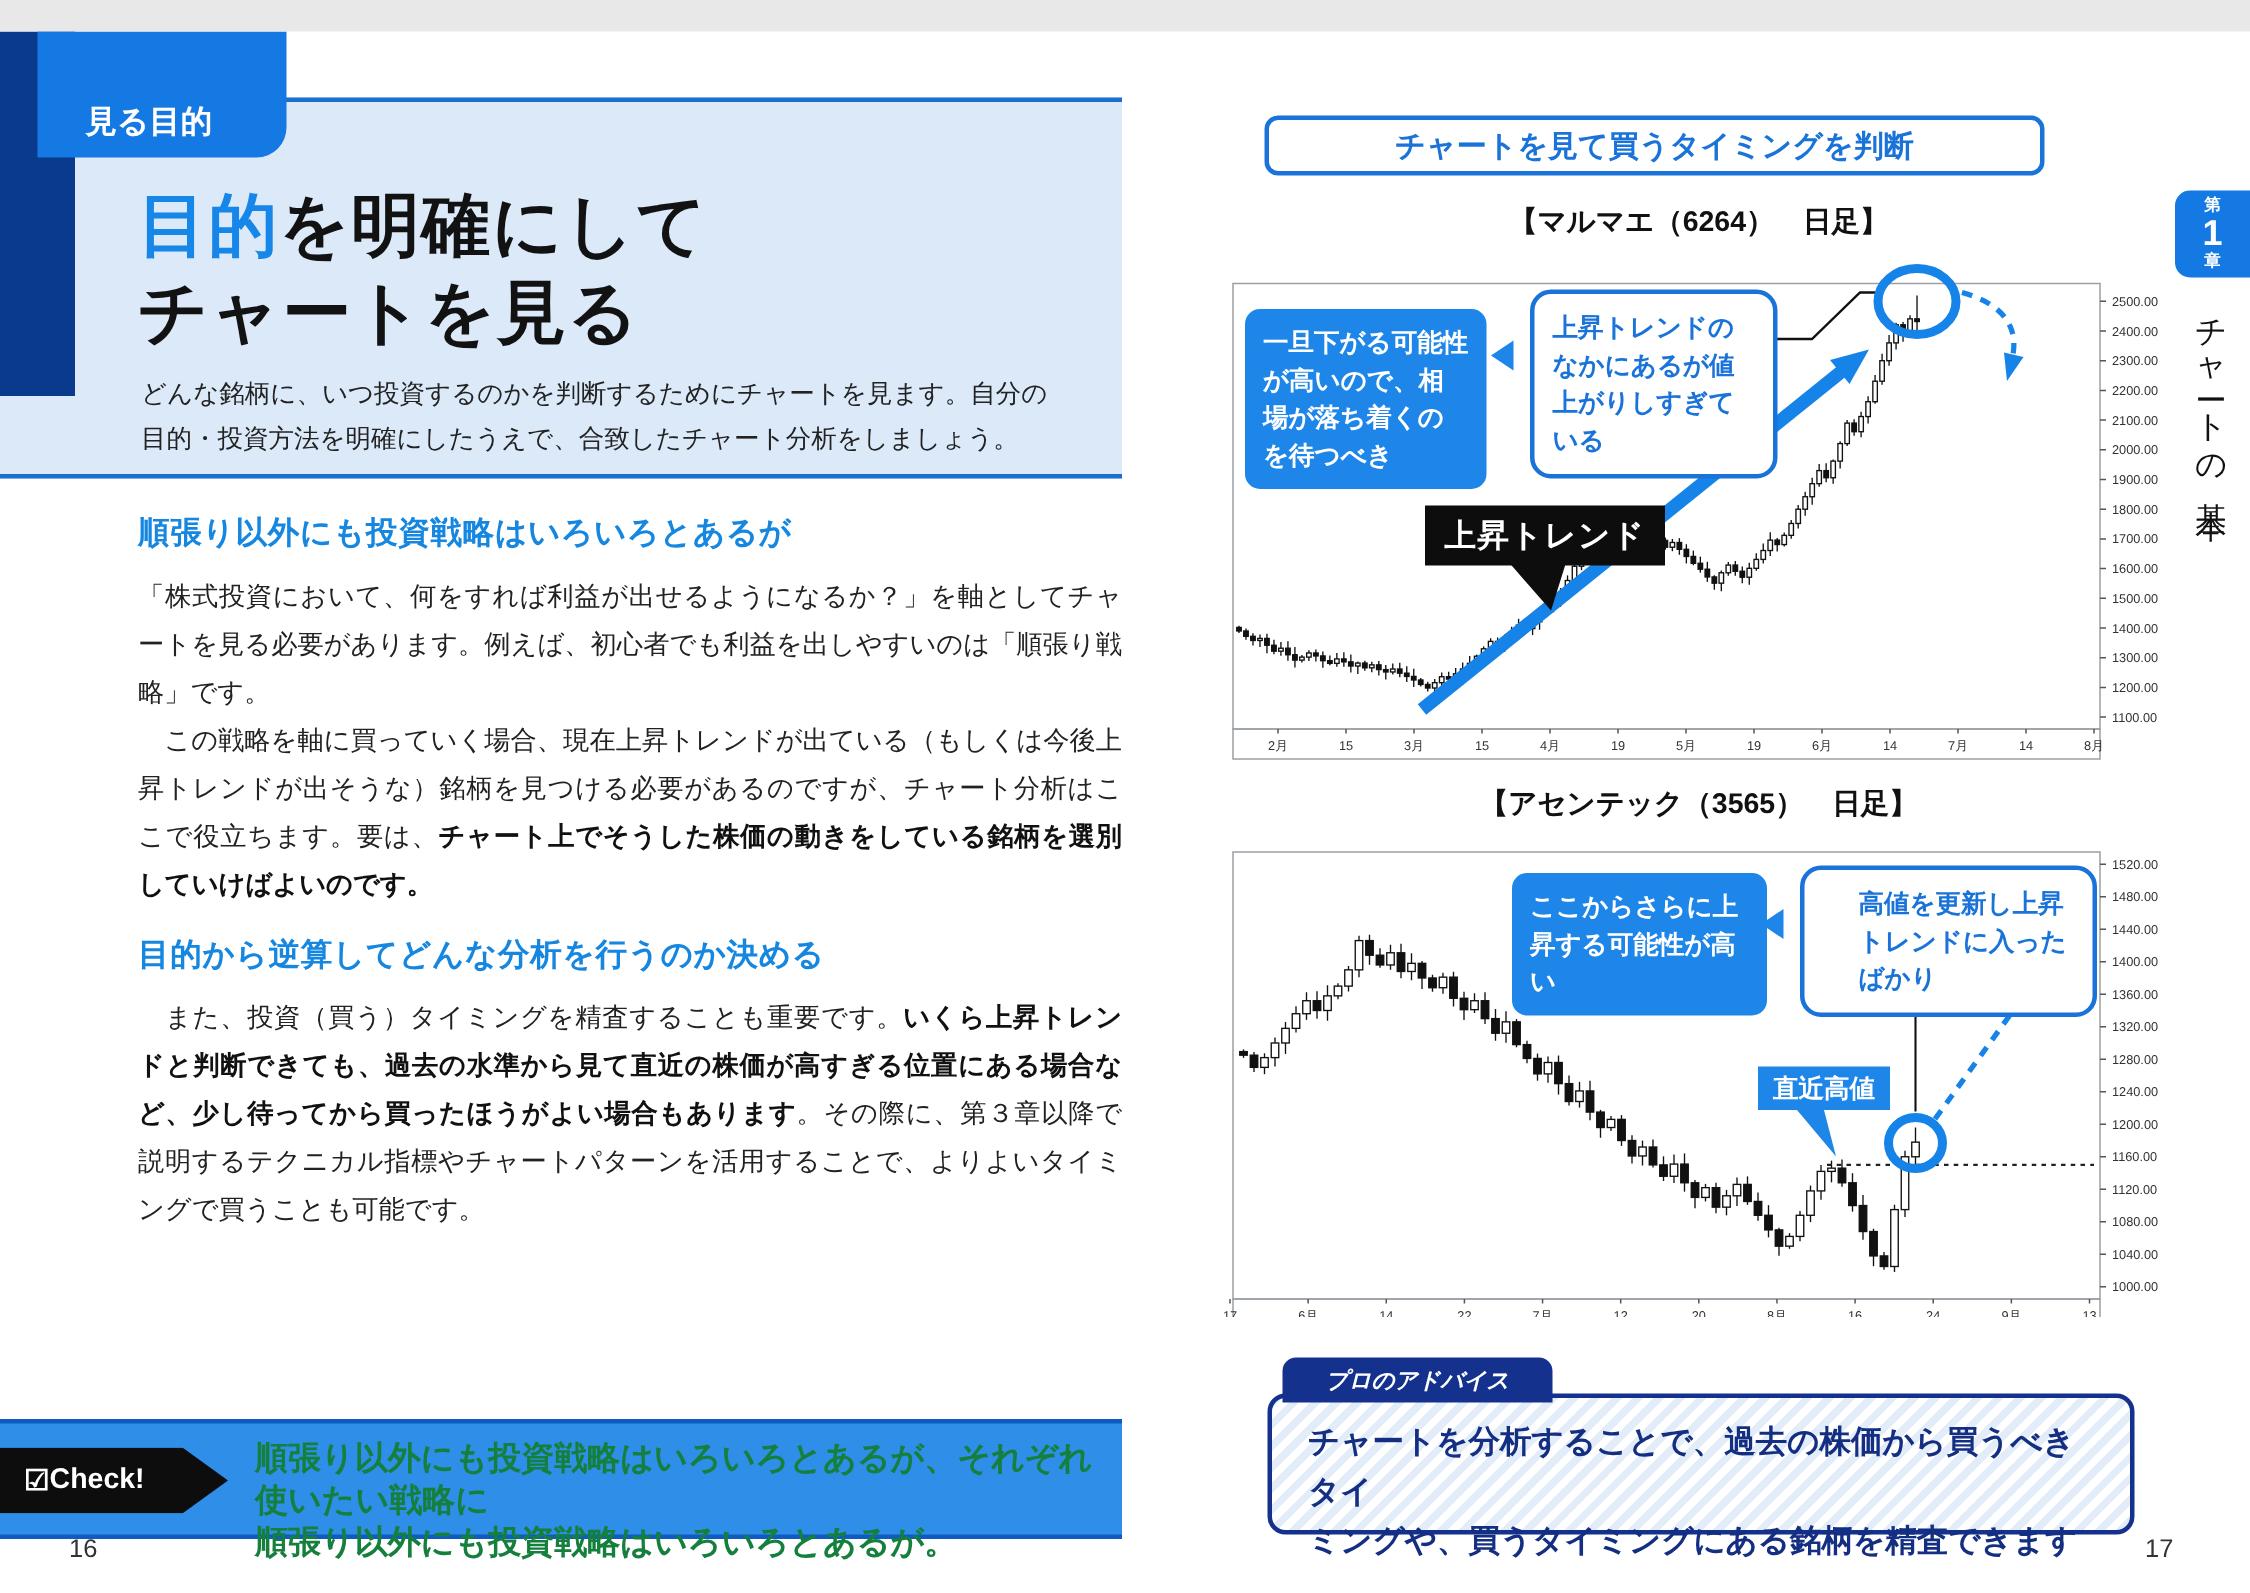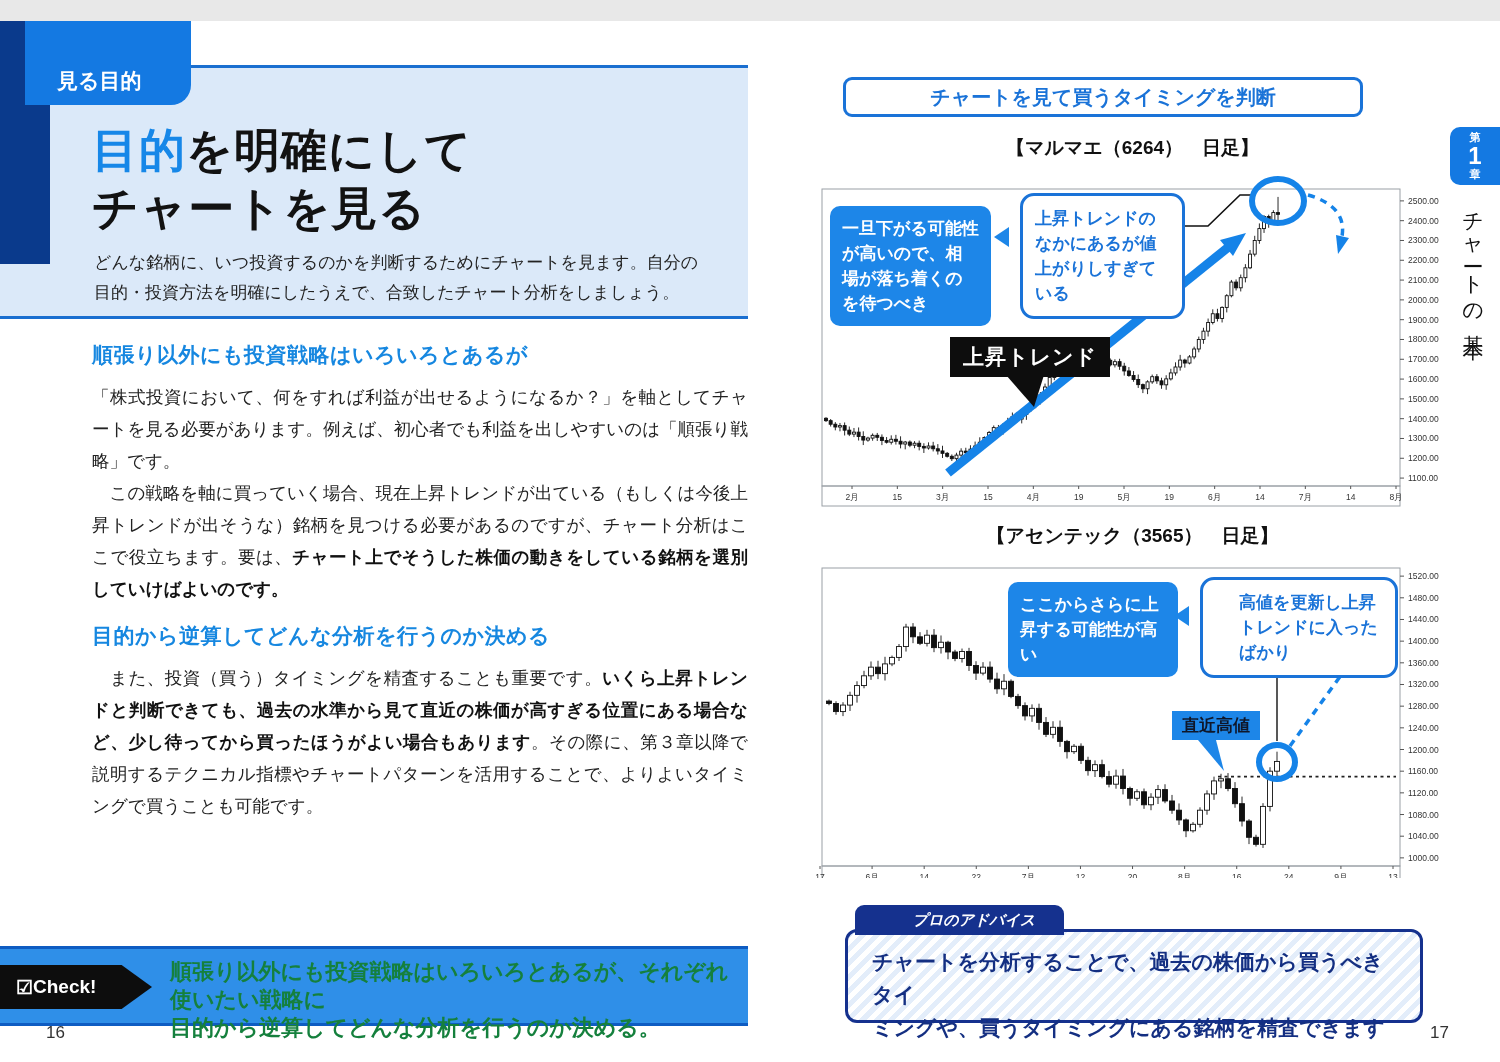--- a/index.html
+++ b/index.html
@@ -55,26 +55,26 @@
   .tri-left{position:absolute;width:0;height:0;border-top:10px solid transparent;
             border-bottom:10px solid transparent;border-right:15px solid #1d86e8;}
   #co-blue1{left:20px;top:45px;width:161px;}
   #tri1{left:184px;top:66px;}
   #co-white1{left:210px;top:32px;width:165px;}
   #trend-label{position:absolute;left:140px;top:176px;background:#0d0d0d;color:#fff;
                font-size:21px;font-weight:800;padding:6px 13px;letter-spacing:1px;}
   #co-blue2{left:198px;top:34px;width:170px;}
   #tri2{left:364px;top:58px;}
   #co-white2{left:390px;top:29px;width:198px;padding-left:36px;}
-  #rh-label{position:absolute;left:362px;top:163px;background:#1d86e8;color:#0f172a;
+  #rh-label{position:absolute;left:362px;top:163px;background:#1d86e8;color:#ffffff;
             font-size:17px;font-weight:800;padding:3px 10px;}
 
   #advice-tab{left:855px;top:884px;width:180px;height:30px;background:#15318e;color:#fff;
               border-radius:9px 9px 0 0;font-size:15px;font-weight:800;font-style:italic;
-              display:flex;align-items:center;justify-content:center;z-index:2;padding-left:29px;}
+              display:flex;align-items:center;justify-content:center;z-index:2;}
   #advice-box{left:845px;top:908px;width:578px;height:94px;border:3px solid #15318e;border-radius:12px;
               background:repeating-linear-gradient(135deg,#e3edfa 0 5px,#ffffff 5px 10px);
               box-sizing:border-box;z-index:1;}
   #advice-text{padding:13px 24px;font-size:21px;font-weight:800;color:#142f82;line-height:33px;}
 </style>
 </head>
 <body>
 
 <div id="page">
 
@@ -102,21 +102,21 @@
     <p><span>　また、投資（買う）タイミングを精査することも重要です。</span><b>いくら上昇トレンドと判断できても、過去の水準から見て直近の株価が高すぎる位置にある場合など、少し待ってから買ったほうがよい場合もあります</b><span>。その際に、第３章以降で説明するテクニカル指標やチャートパターンを活用することで、よりよいタイミングで買うことも可能です。</span></p>
   </div>
 
   <div class="abs" id="check-band"></div>
   <div class="abs" id="check-arrow">
     <span>☑</span>
       <span>Check!</span>
   </div>
   <div class="abs" id="check-text">
     <span>順張り以外にも投資戦略はいろいろとあるが、それぞれ使いたい戦略に</span><br>
-    <span>目的から逆算してどんな分析を行うのか決める。</span>
+    <span>順張り以外にも投資戦略はいろいろとあるが。</span>
   </div>
 
   <div class="abs pagenum" id="pg16">16</div>
   <div class="abs pagenum" id="pg17">17</div>
 
   <div class="abs" id="header-box">
     <span>チャートを見て買うタイミングを判断</span>
   </div>
 
   <div class="abs" id="chapter-tab">

